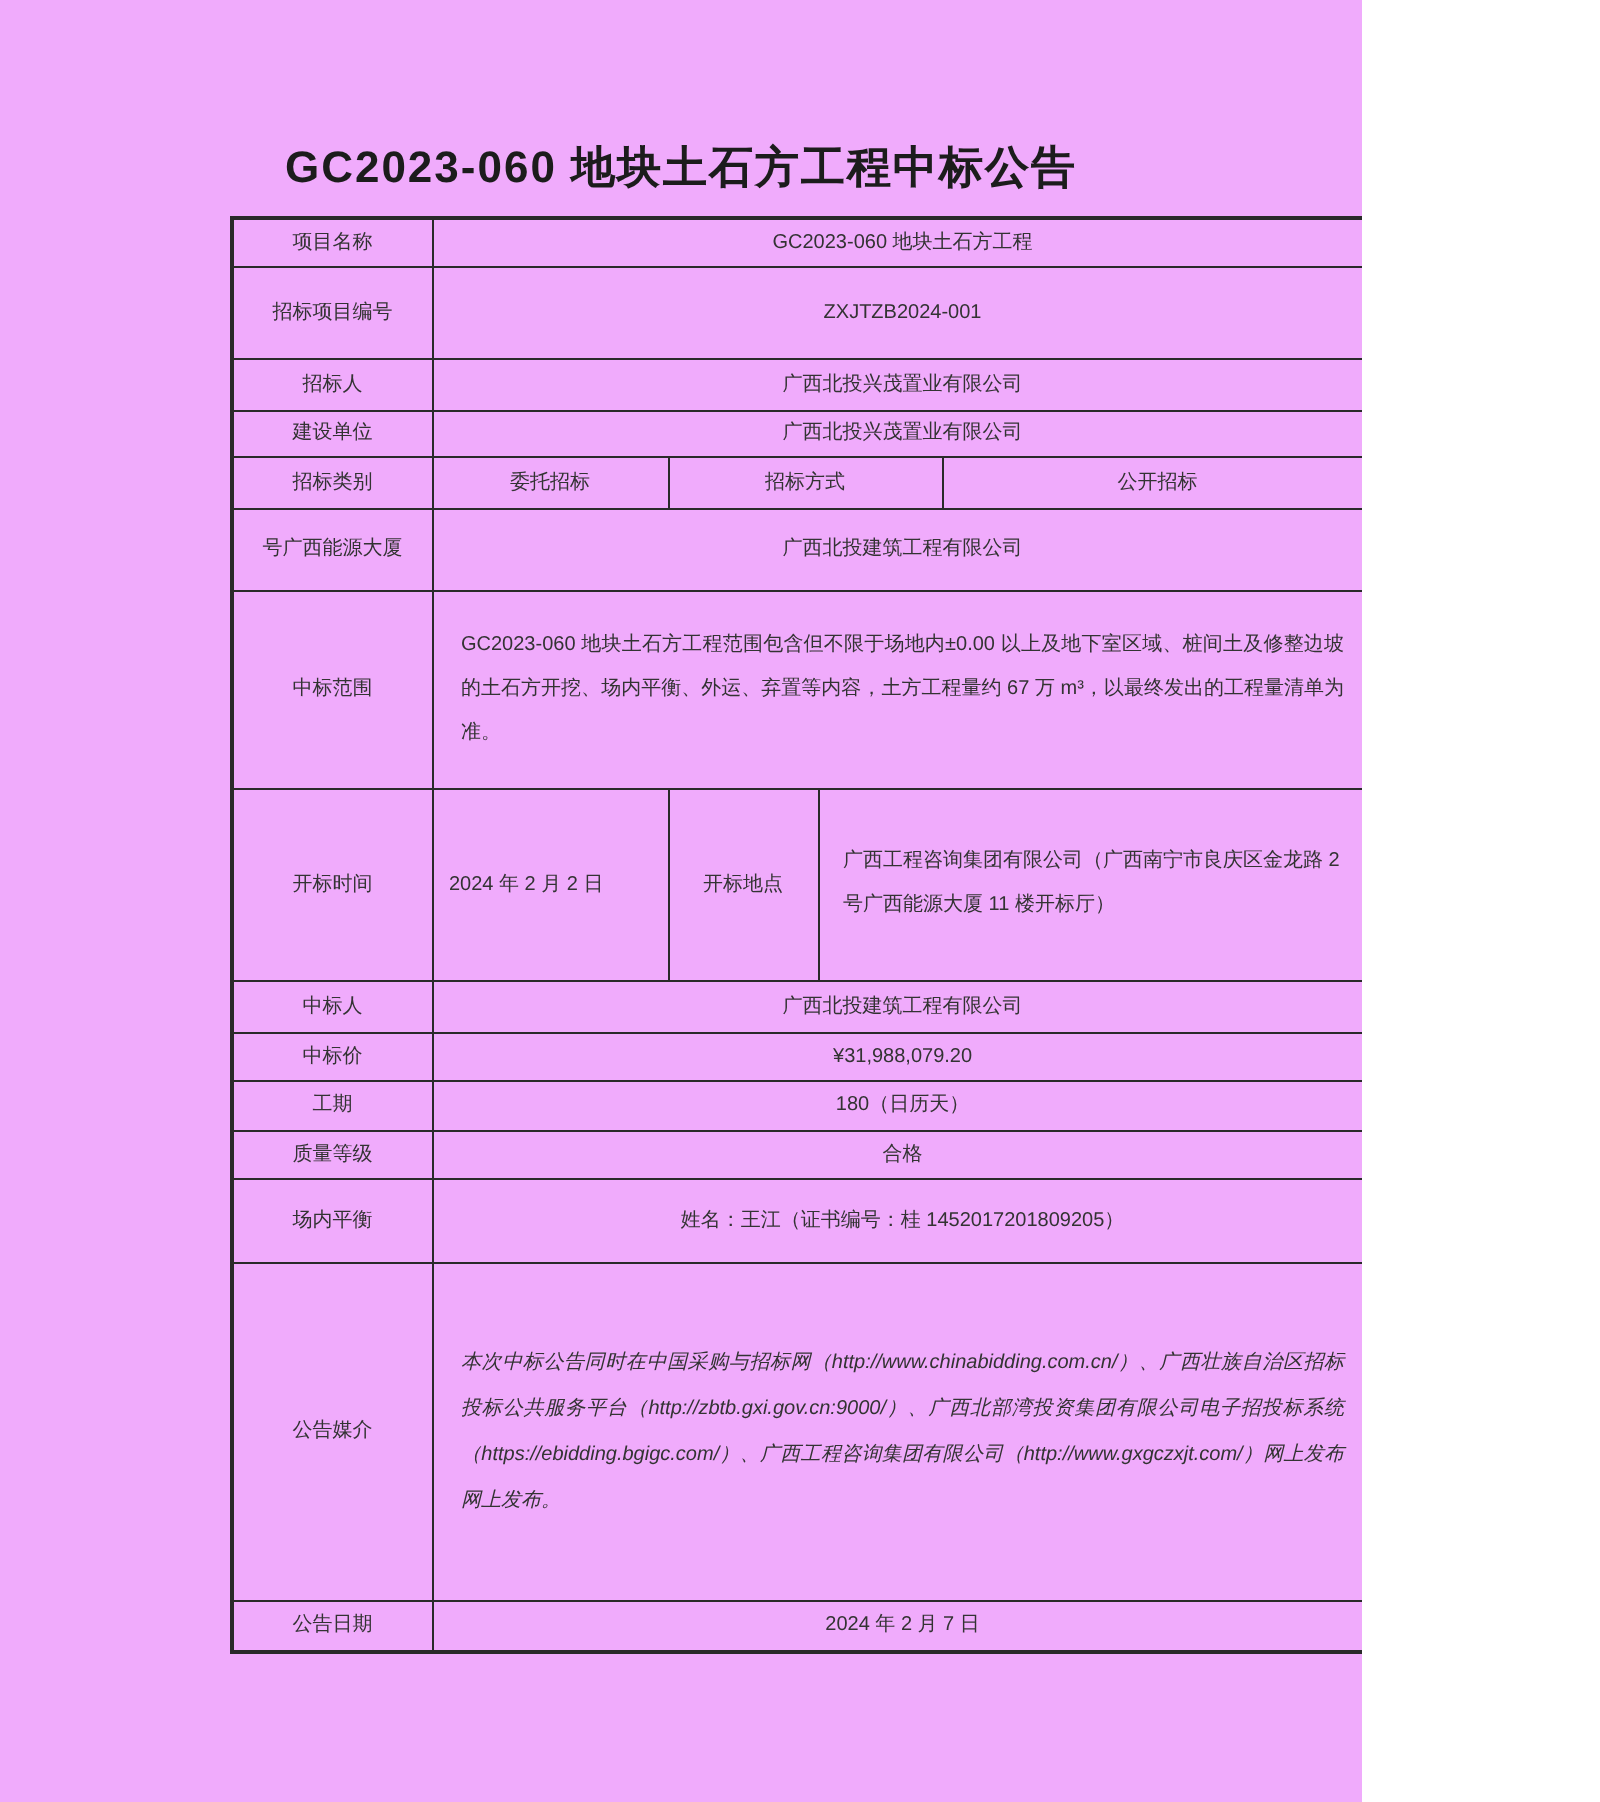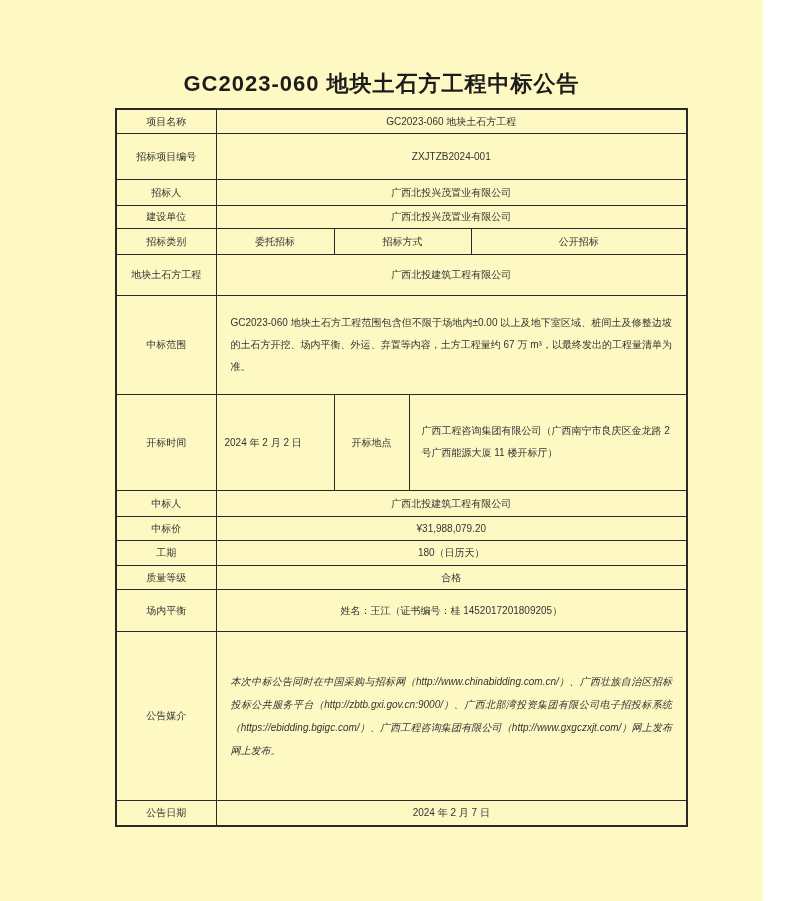--- a/index.html
+++ b/index.html
@@ -1,20 +1,20 @@
 <!DOCTYPE html>
 <html><head>
 <meta charset="utf-8">
 <style>
   html, body { margin:0; padding:0; background:#ffffff; }
   .page {
     position:relative;
-    width:763px;
+    width:681px;
     height:901px;
-    background:#fef9c3;
+    background:#f0abfc;
     font-family:"Liberation Sans", sans-serif;
     color:#333333;
     overflow:hidden;
   }
   .doc-title {
     position:absolute;
     top:69px;
     left:0;
     width:100%;
     text-align:center;
@@ -109,21 +109,21 @@
       </tr>
 
       <tr class="r5">
         <td>招标类别</td>
         <td>委托招标</td>
         <td colspan="2">招标方式</td>
         <td>公开招标</td>
       </tr>
 
       <tr class="r6">
-        <td>地块土石方工程</td>
+        <td>号广西能源大厦</td>
         <td colspan="4">广西北投建筑工程有限公司</td>
       </tr>
 
       <tr class="r7">
         <td>中标范围</td>
         <td colspan="4" class="para">GC2023-060 地块土石方工程范围包含但不限于场地内±0.00 以上及地下室区域、桩间土及修整边坡的土石方开挖、场内平衡、外运、弃置等内容，土方工程量约 67 万 m³，以最终发出的工程量清单为准。</td>
       </tr>
 
       <tr class="r8">
         <td>开标时间</td>

